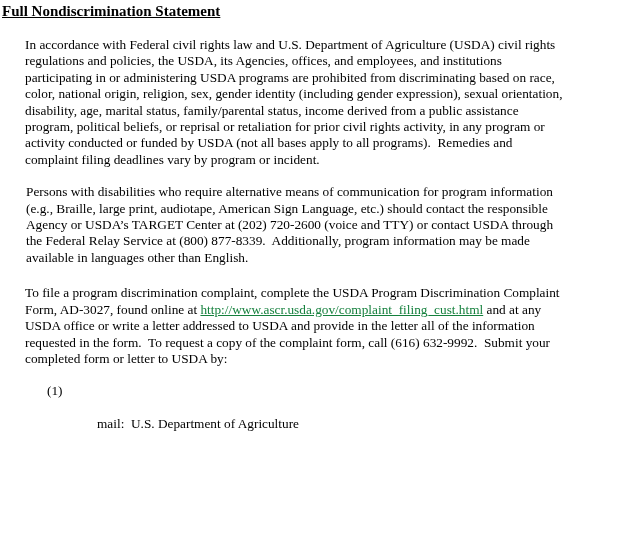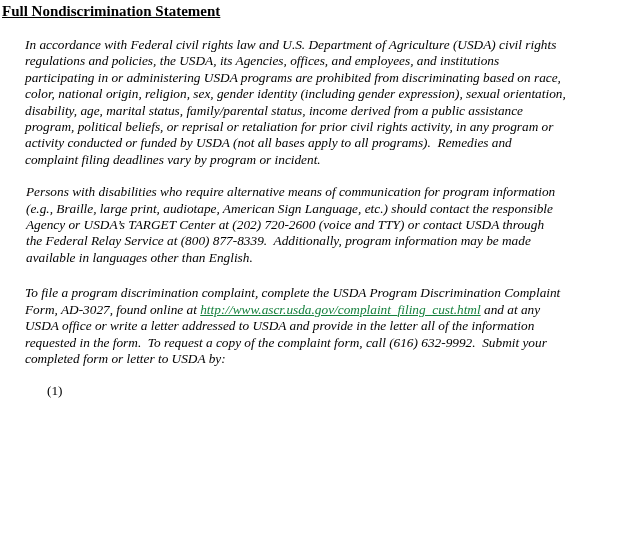--- a/index.html
+++ b/index.html
@@ -20,21 +20,20 @@
     font-size: 15px;
     line-height: 16px;
     font-weight: 700;
     text-decoration: underline;
     margin: 0 0 18px 0;
     white-space: pre;
   }
   .para {
     margin: 0 5px 16px 23px;
     white-space: pre;
-    font-style: italic;
   }
   .para.p2 { margin-bottom: 19px; margin-left: 24px; }
   .para.p3 { margin-bottom: 16px; }
   .doc-link {
     color: #15803d;
     text-decoration: underline;
     cursor: pointer;
     white-space: pre;
   }
   .list-item {
@@ -77,16 +76,17 @@
 
   <p class="para p3"><span>To file a program discrimination complaint, complete the USDA Program Discrimination Complaint
 Form, AD-3027, found online at </span><span class="doc-link">http://www.ascr.usda.gov/complaint_filing_cust.html</span><span> and at any
 USDA office or write a letter addressed to USDA and provide in the letter all of the information
 requested in the form.  To request a copy of the complaint form, call (616) 632-9992.  Submit your
 completed form or letter to USDA by:</span></p>
 
   <div class="list-item item-1">
     <span class="item-number">(1)</span>
     <div class="item-content">
+      <div>mail:  U.S. Department of Agriculture</div>
     </div>
   </div>
 
 </div>
 
 </body></html>

